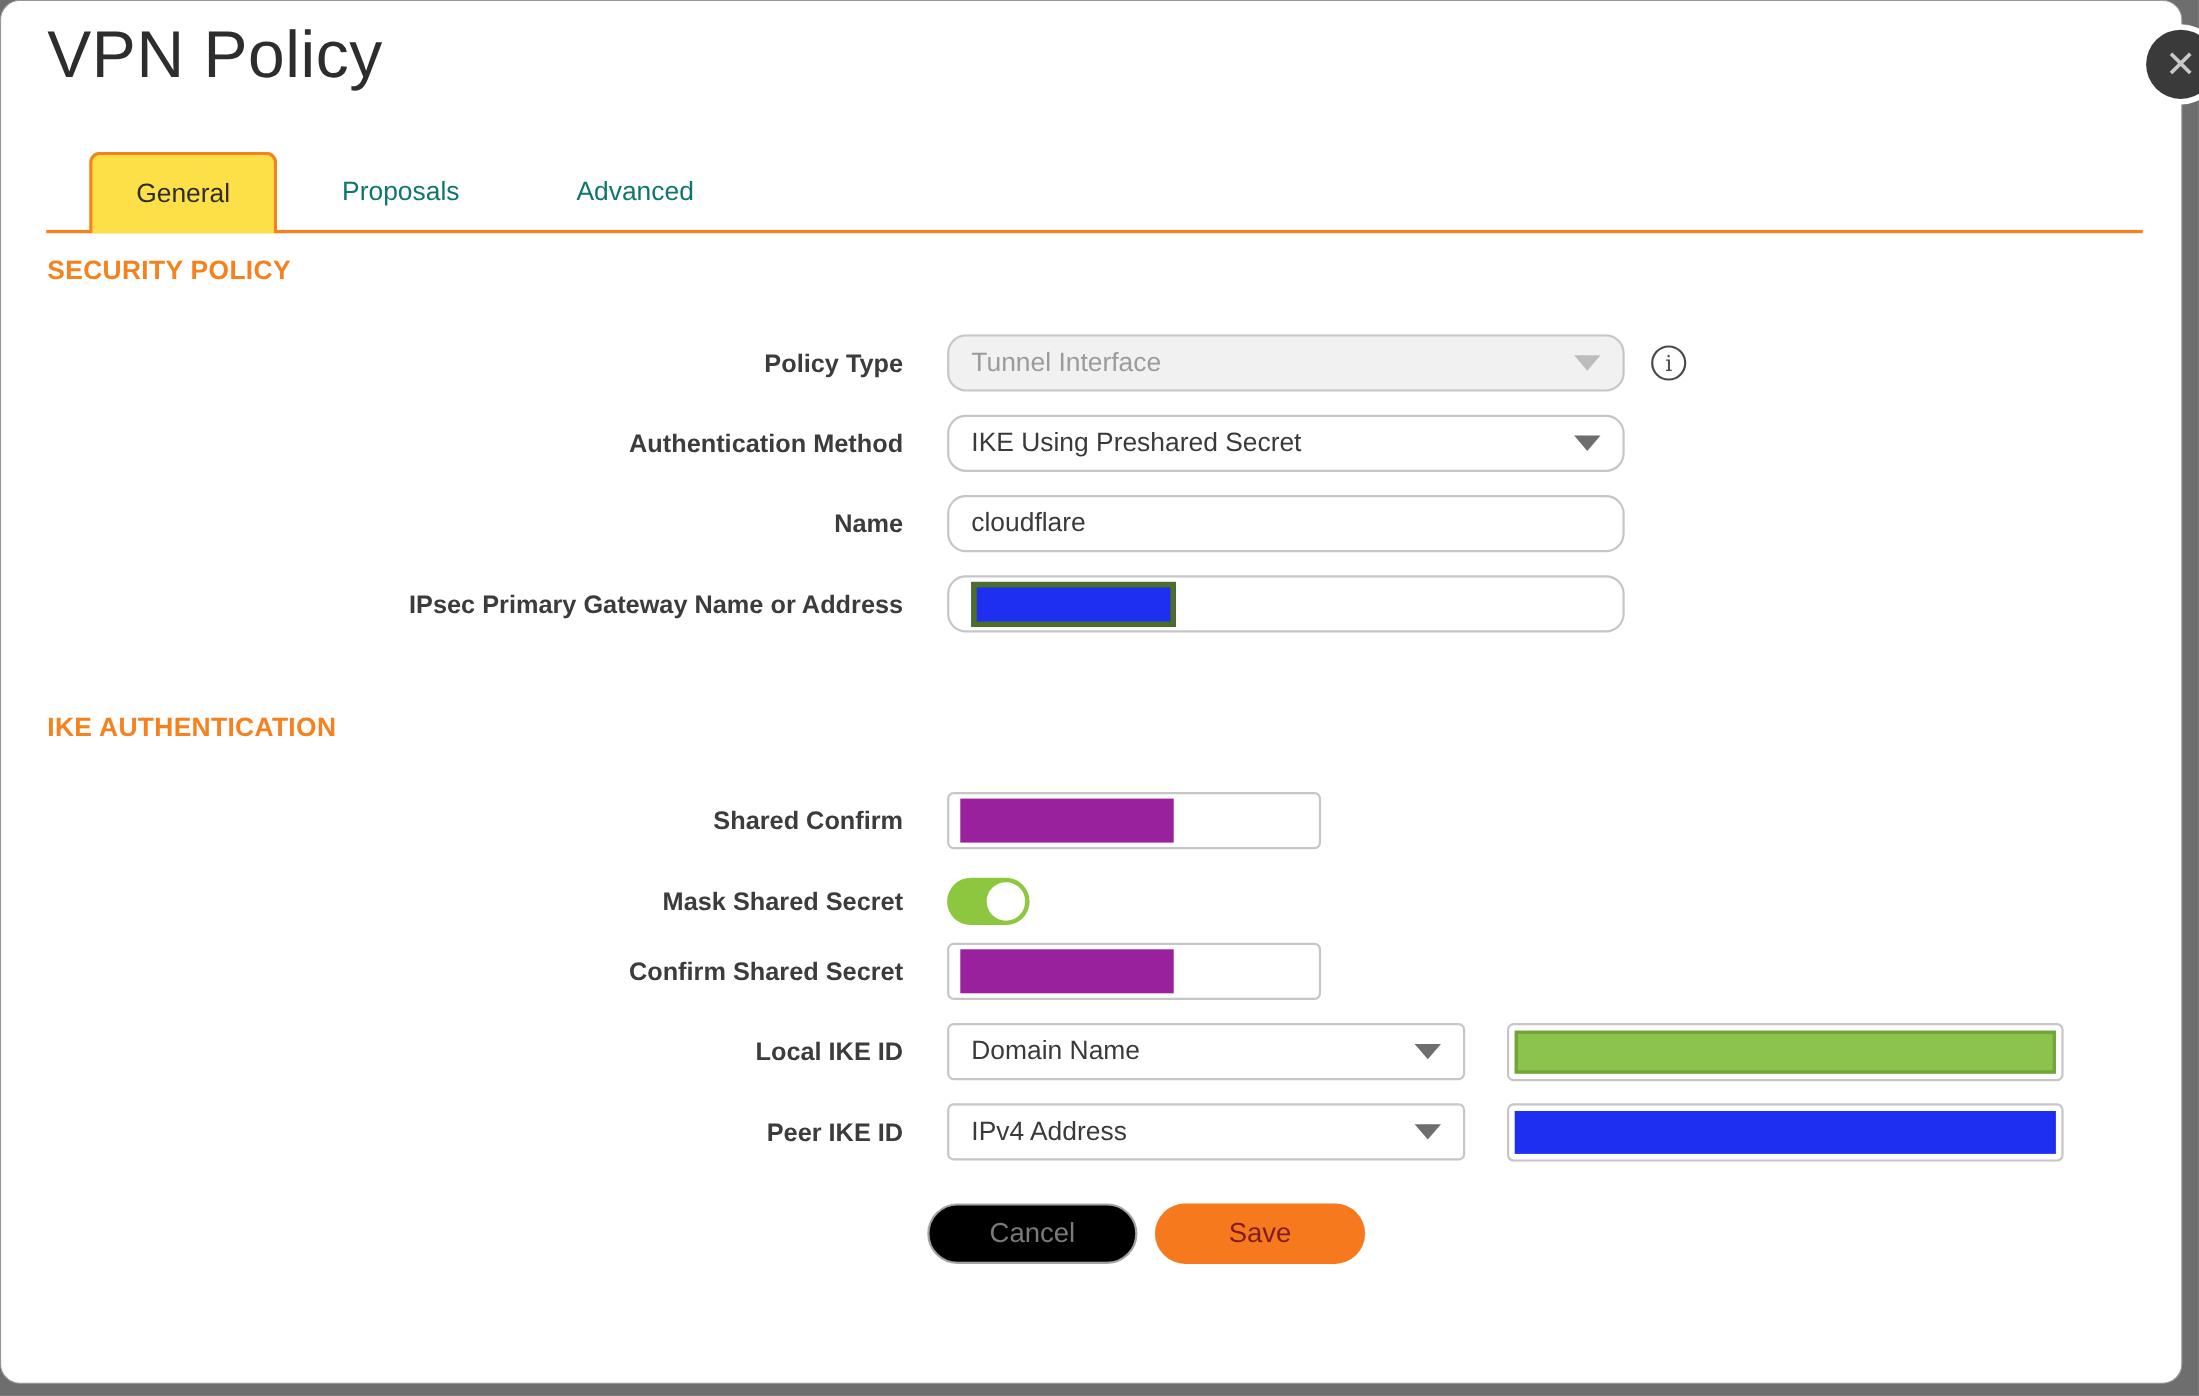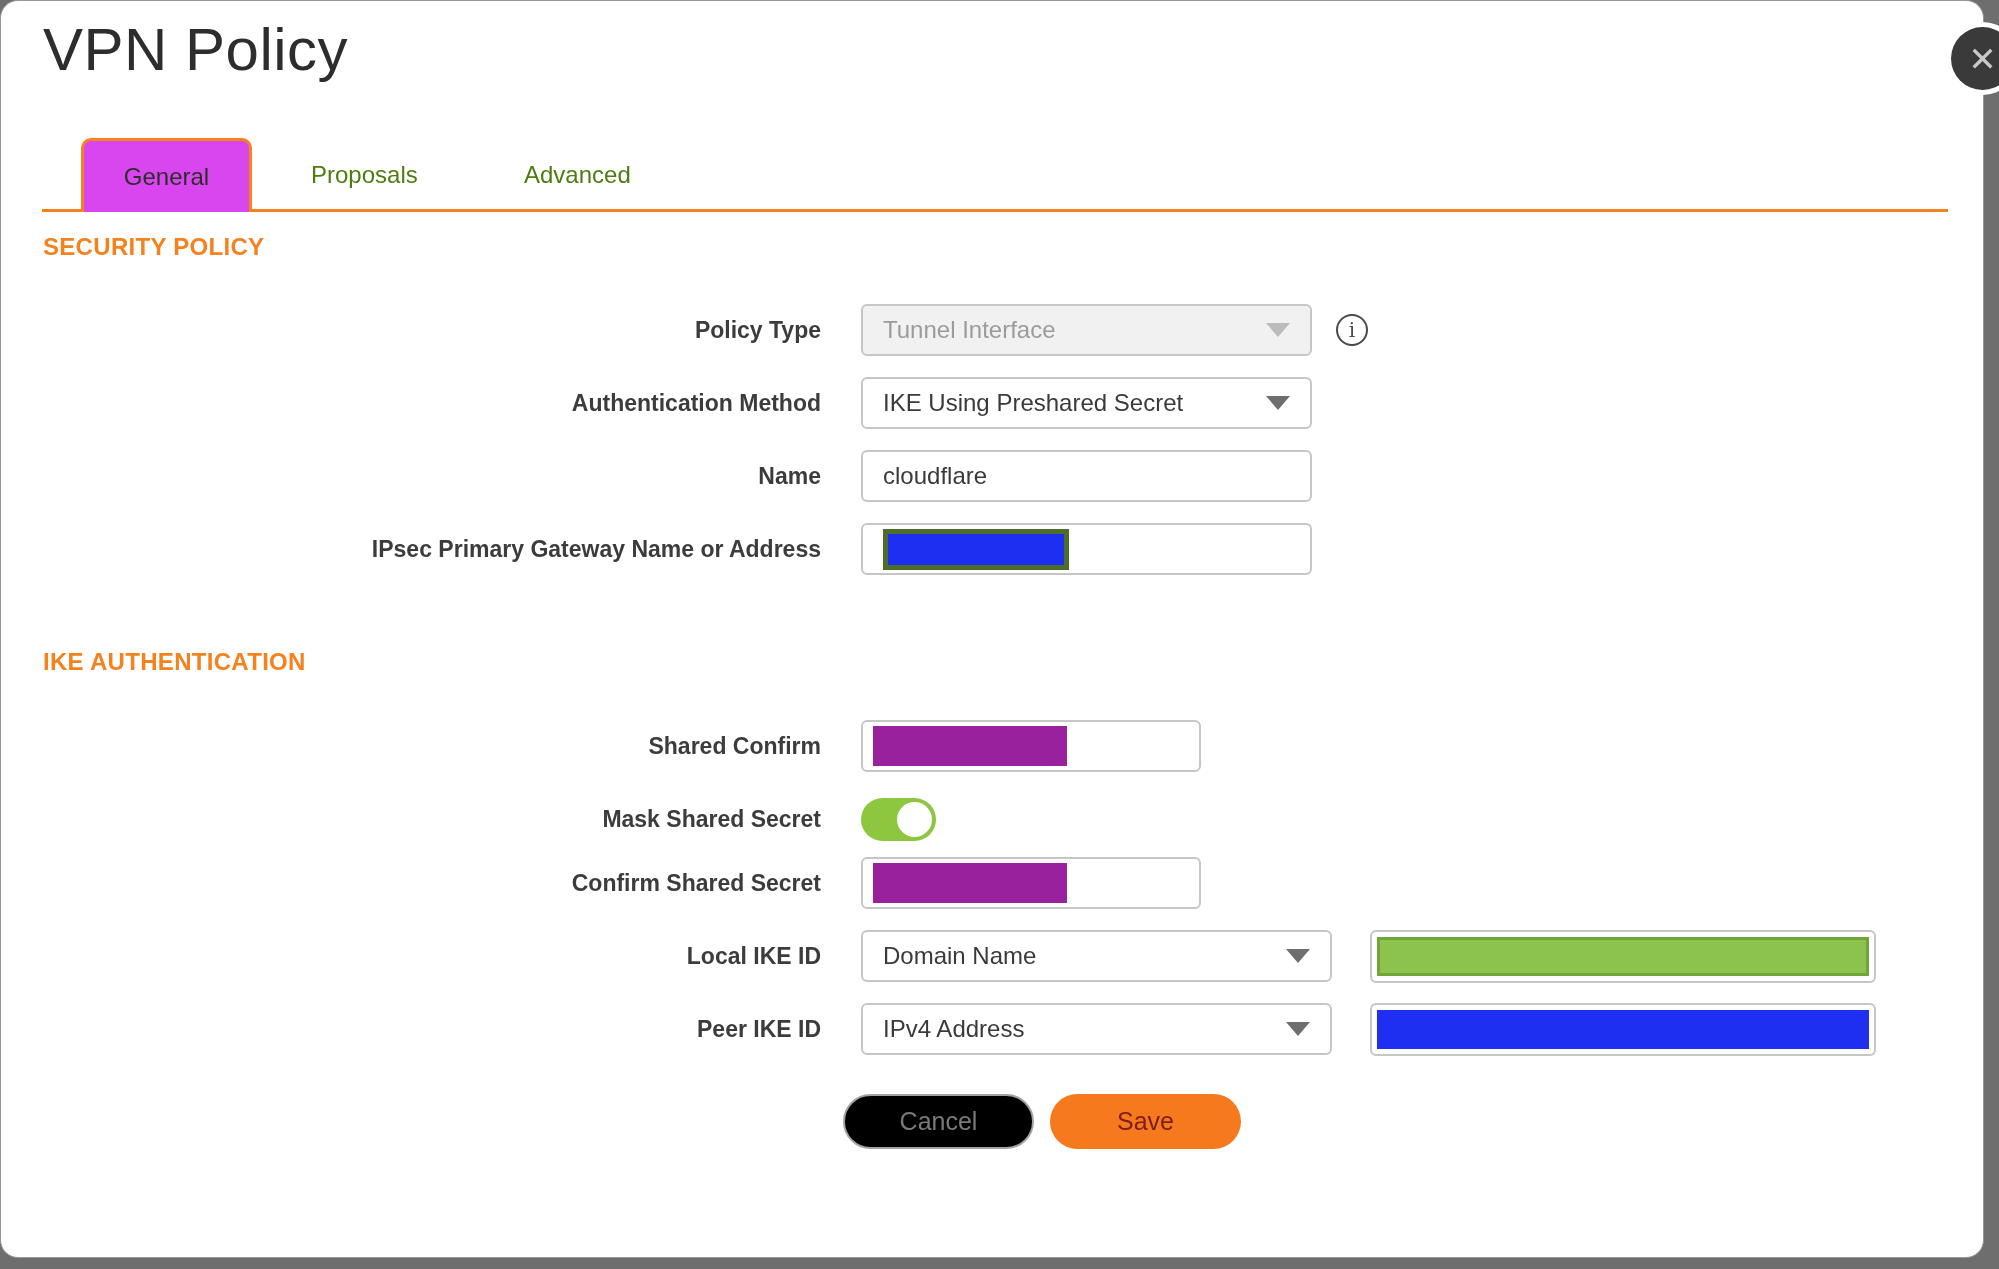--- a/index.html
+++ b/index.html
@@ -32,25 +32,25 @@
   }
   
   .tabbar { position: absolute; left: 0; top: 137px; width: 1984px; height: 74px; }
   .tab-underline {
     position: absolute; left: 41px; width: 1906px; bottom: 0;
     height: 3px; background: #f5821f;
   }
   .tab {
     position: absolute; top: 0; height: 74px;
     display: flex; align-items: center; justify-content: center;
-    font-size: 24px; color: #4d7c0f; cursor: pointer;
+    font-size: 24px; color: #0f766e; cursor: pointer;
   }
   .tab.active {
     left: 80px; width: 171px;
-    background: #d946ef;
+    background: #fde047;
     border: 3px solid #f5821f; border-bottom: none;
     border-radius: 10px 10px 0 0;
     color: #2d2d2d; z-index: 2;
   }
   .tab.t-proposals { left: 310px; }
   .tab.t-advanced { left: 523px; }
   
   .content { position: absolute; left: 0; top: 211px; width: 1984px; }
   .section-heading {
     margin-left: 42px; font-size: 24px; font-weight: 700;
@@ -66,21 +66,21 @@
     width: 802px; text-align: right; flex: none;
     font-size: 23px; font-weight: 700; color: #3c3c3c;
   }
   .ctl-col { margin-left: 40px; display: flex; align-items: center; }
   .field {
     height: 52px; background: #ffffff;
     border: 2px solid #c6c6c6; border-radius: 6px;
     display: flex; align-items: center;
     padding: 0 20px; font-size: 24px; color: #3a3a3a;
   }
-  .w-std { width: 451px; }
+  .w-std { width: 616px; border-radius: 17px; }
   .w-ike { width: 471px; gap: 36px; }
   .w-sm  { width: 340px; padding: 0 10px; }
   .select { justify-content: space-between; cursor: pointer; }
   .caret {
     width: 0; height: 0; flex: none; margin-left: 14px;
     border-left: 12px solid transparent;
     border-right: 12px solid transparent;
     border-top: 14px solid #6e6e6e;
   }
   .select.disabled { background: #f1f1f1; color: #9b9b9b; cursor: default; }

